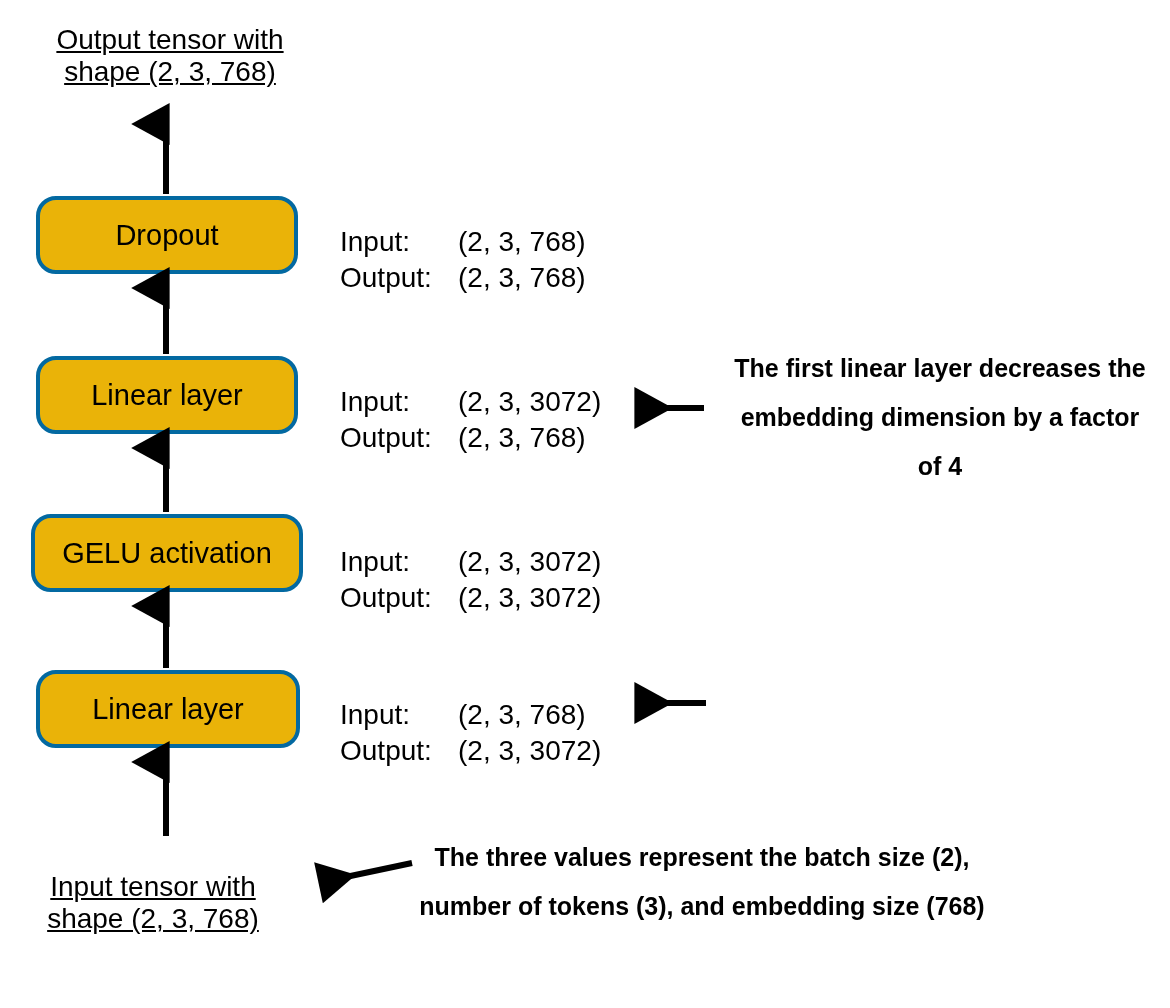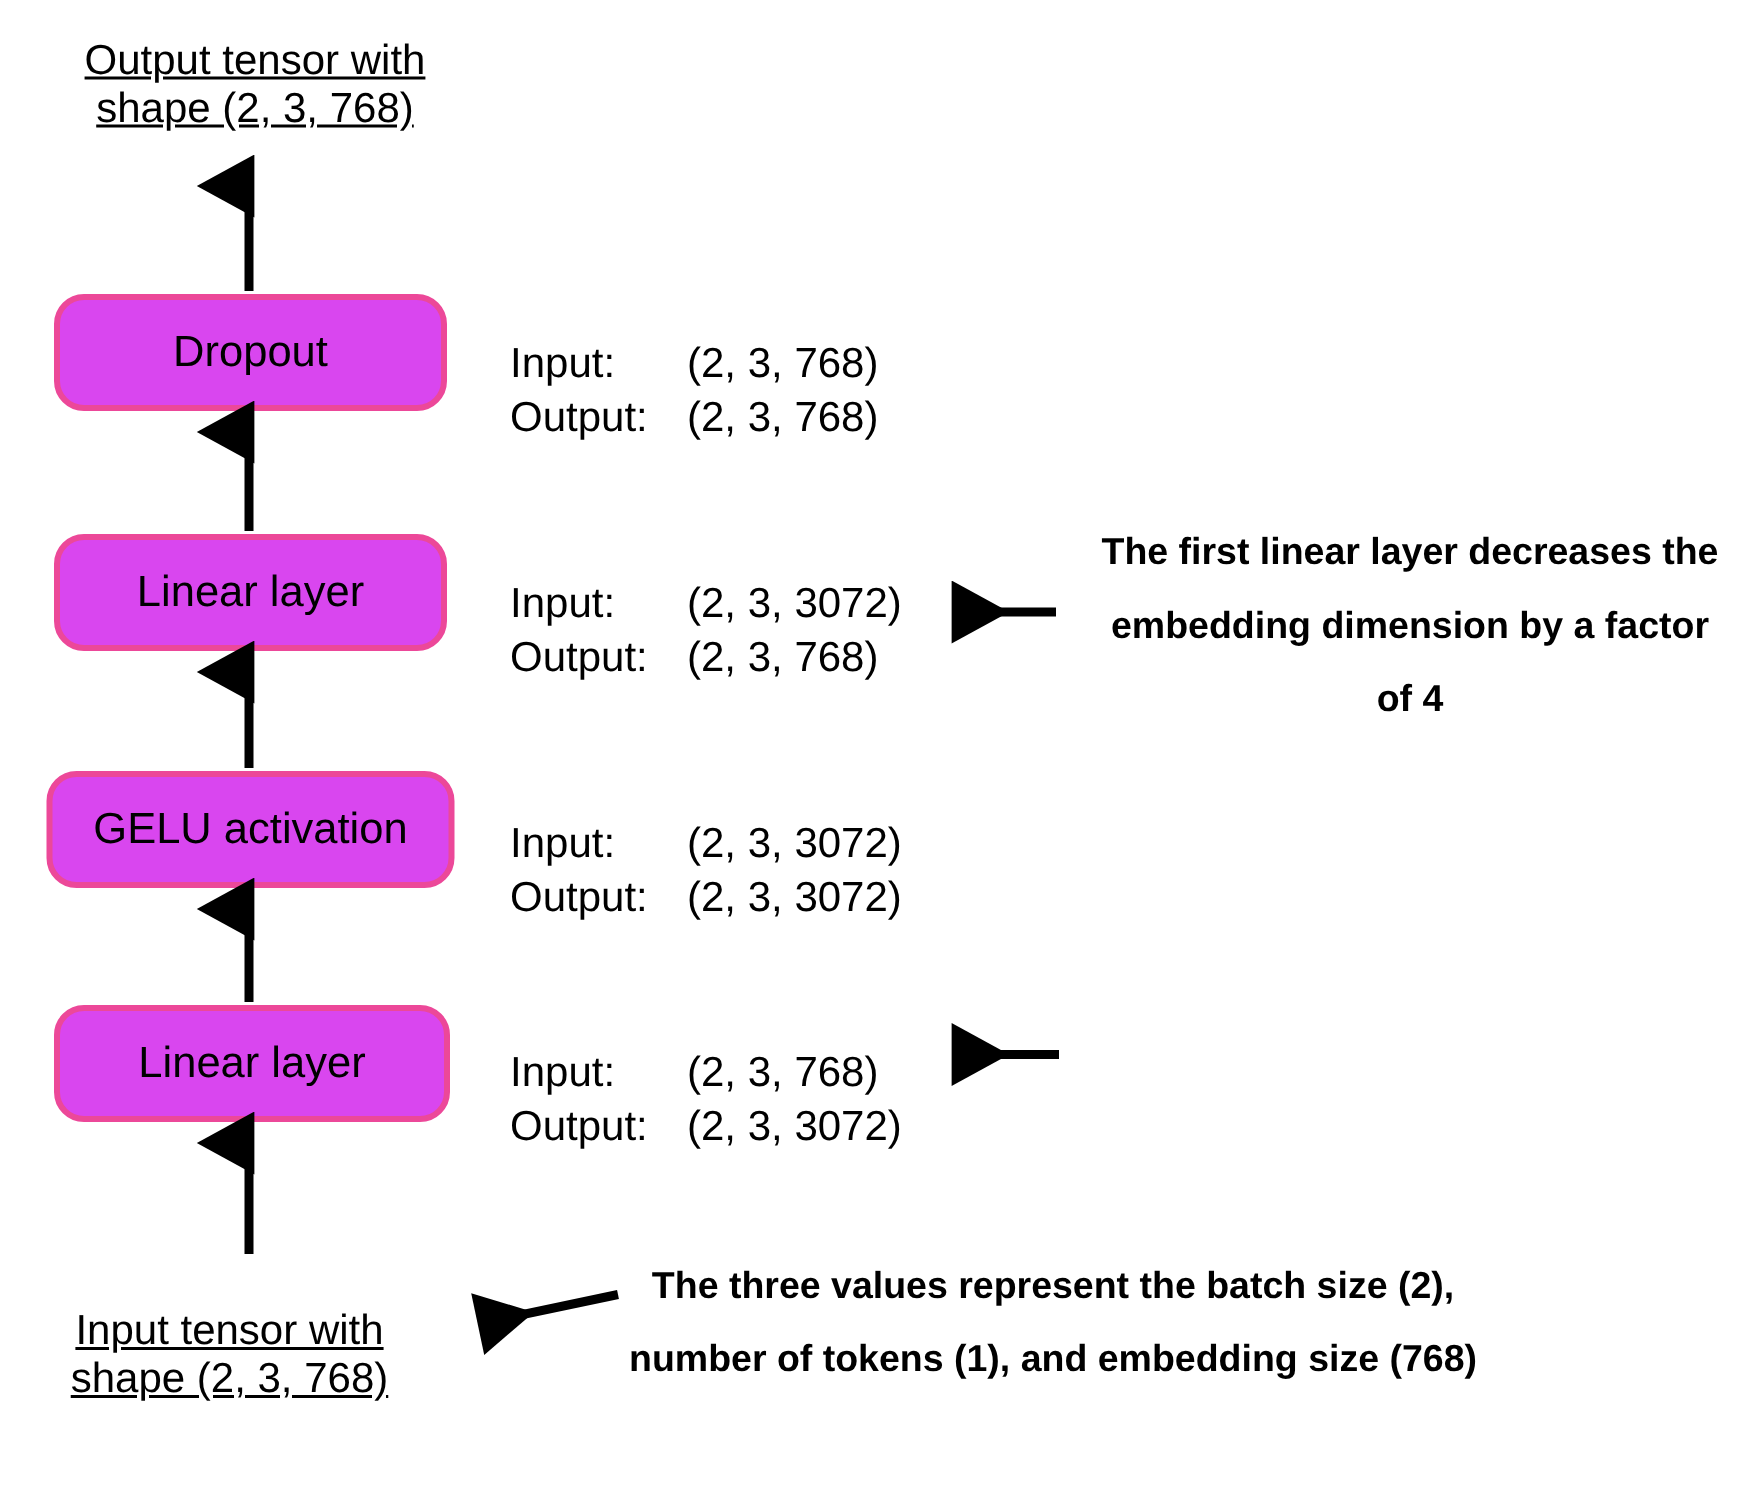--- a/index.html
+++ b/index.html
@@ -17,23 +17,23 @@
     width: 1170px;
     height: 1008px;
     background: #ffffff;
     overflow: hidden;
   }
 
   
   .layer-box {
     position: absolute;
     box-sizing: border-box;
-    border: 4px solid #ec4899;
+    border: 4px solid #0369a1;
     border-radius: 20px;
-    background: #d946ef;
+    background: #eab308;
     display: flex;
     align-items: center;
     justify-content: center;
   }
   .layer-box-label {
     font-family: "Liberation Sans", sans-serif;
     font-size: 29px;
     line-height: 1;
     color: #000000;
     white-space: nowrap;
@@ -160,21 +160,21 @@
     </div>
     <div class="io-row">
       <span class="io-key">Output:</span>
       <span class="io-val">(2, 3, 3072)</span>
     </div>
   </div>
 
   <div class="annotation" style="left: 728px; top: 344px; width: 424px;">The first linear layer decreases the embedding dimension by a factor of 4</div>
 
 
-  <div class="annotation" style="left: 402px; top: 833px; width: 600px;">The three values represent the batch size (2), number of tokens (1), and embedding size (768)</div>
+  <div class="annotation" style="left: 402px; top: 833px; width: 600px;">The three values represent the batch size (2), number of tokens (3), and embedding size (768)</div>
 
   <div class="caption" style="left: 8px; top: 843px; width: 290px; margin-top: 28px;">Input tensor with
 shape (2, 3, 768)</div>
 
   <svg id="arrows" viewBox="0 0 1170 1008">
     <defs>
       <marker id="head-up" markerWidth="7" markerHeight="7" refX="3.5" refY="6.2" orient="auto" markerUnits="strokeWidth">
         <path d="M 3.5 0.4 L 7 6.8 L 0 6.8 Z" fill="#000000"></path>
       </marker>
       <marker id="head-left" markerWidth="7" markerHeight="7" refX="6.2" refY="3.5" orient="auto" markerUnits="strokeWidth">

